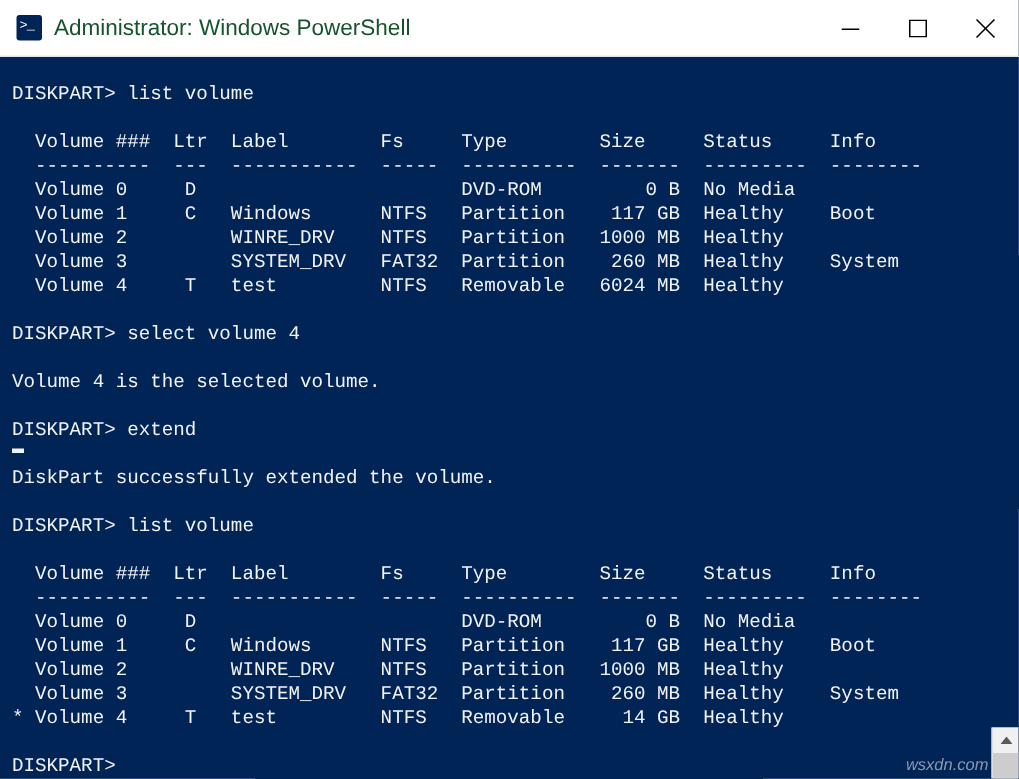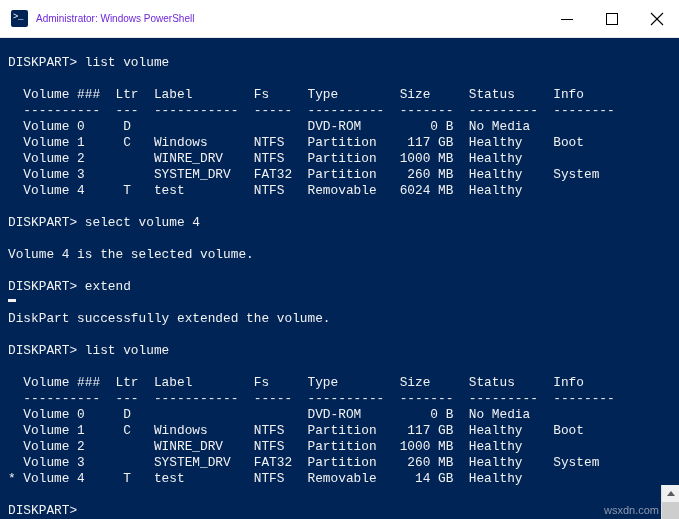--- a/index.html
+++ b/index.html
@@ -50,22 +50,22 @@
     position: absolute;
     left: 2px;
     top: 2px;
     color: #ffffff;
     font-family: "Liberation Mono", monospace;
     font-size: 9px;
     line-height: 10px;
     letter-spacing: -0.5px;
   }
   #title-text {
-    font-size: 10px;
-    color: #6d28d9;
+    font-size: 15px;
+    color: #14532d;
     white-space: nowrap;
     flex: 1 1 auto;
     overflow: hidden;
   }
   .win-btn {
     width: 45px;
     height: 37px;
     display: flex;
     align-items: center;
     justify-content: center;
@@ -132,20 +132,21 @@
     height: 3px;
     background: #f2f2f2;
   }
   #watermark {
     position: absolute;
     right: 20px;
     bottom: 3px;
     font-size: 11px;
     color: #8c98ad;
     font-family: "Liberation Sans", sans-serif;
+    font-style: italic;
   }
 </style>
 </head>
 <body>
 
 <div id="window">
 
   <div id="titlebar">
     <div id="title-icon">
       <div class="ps-box"></div>

